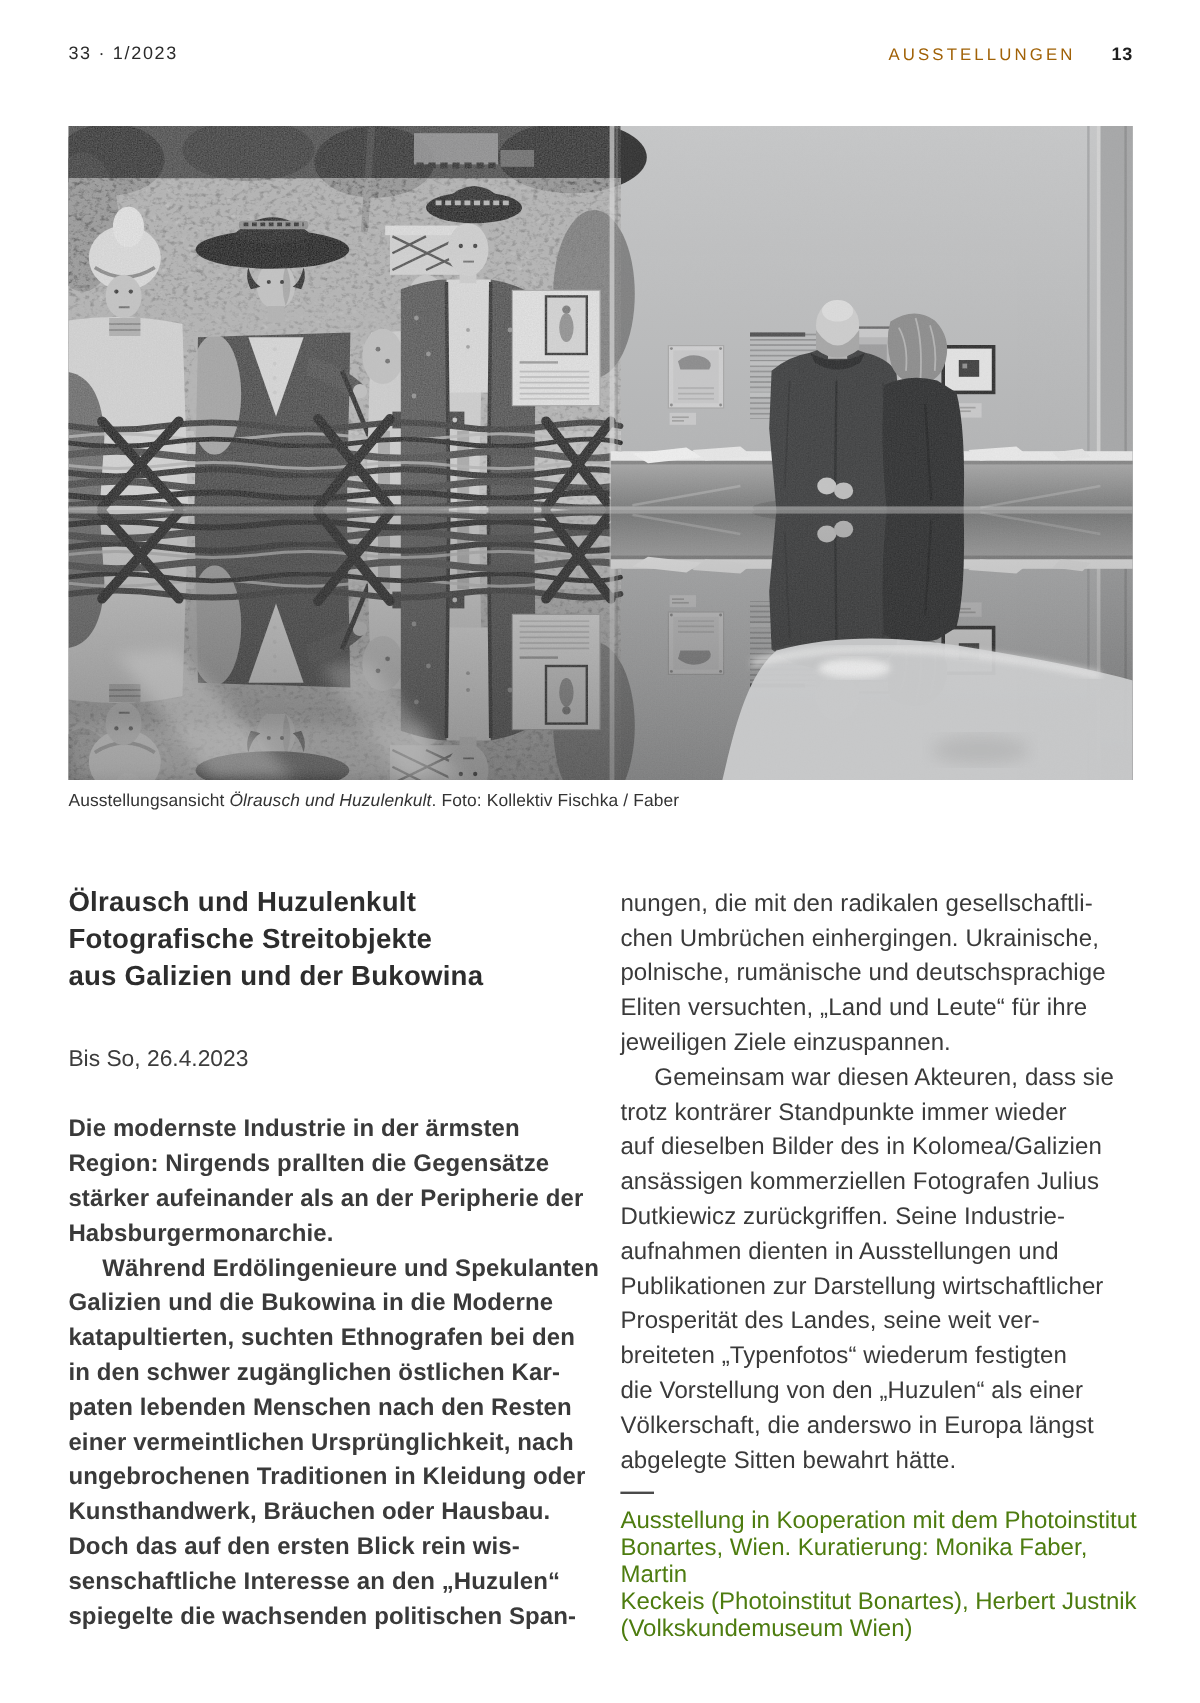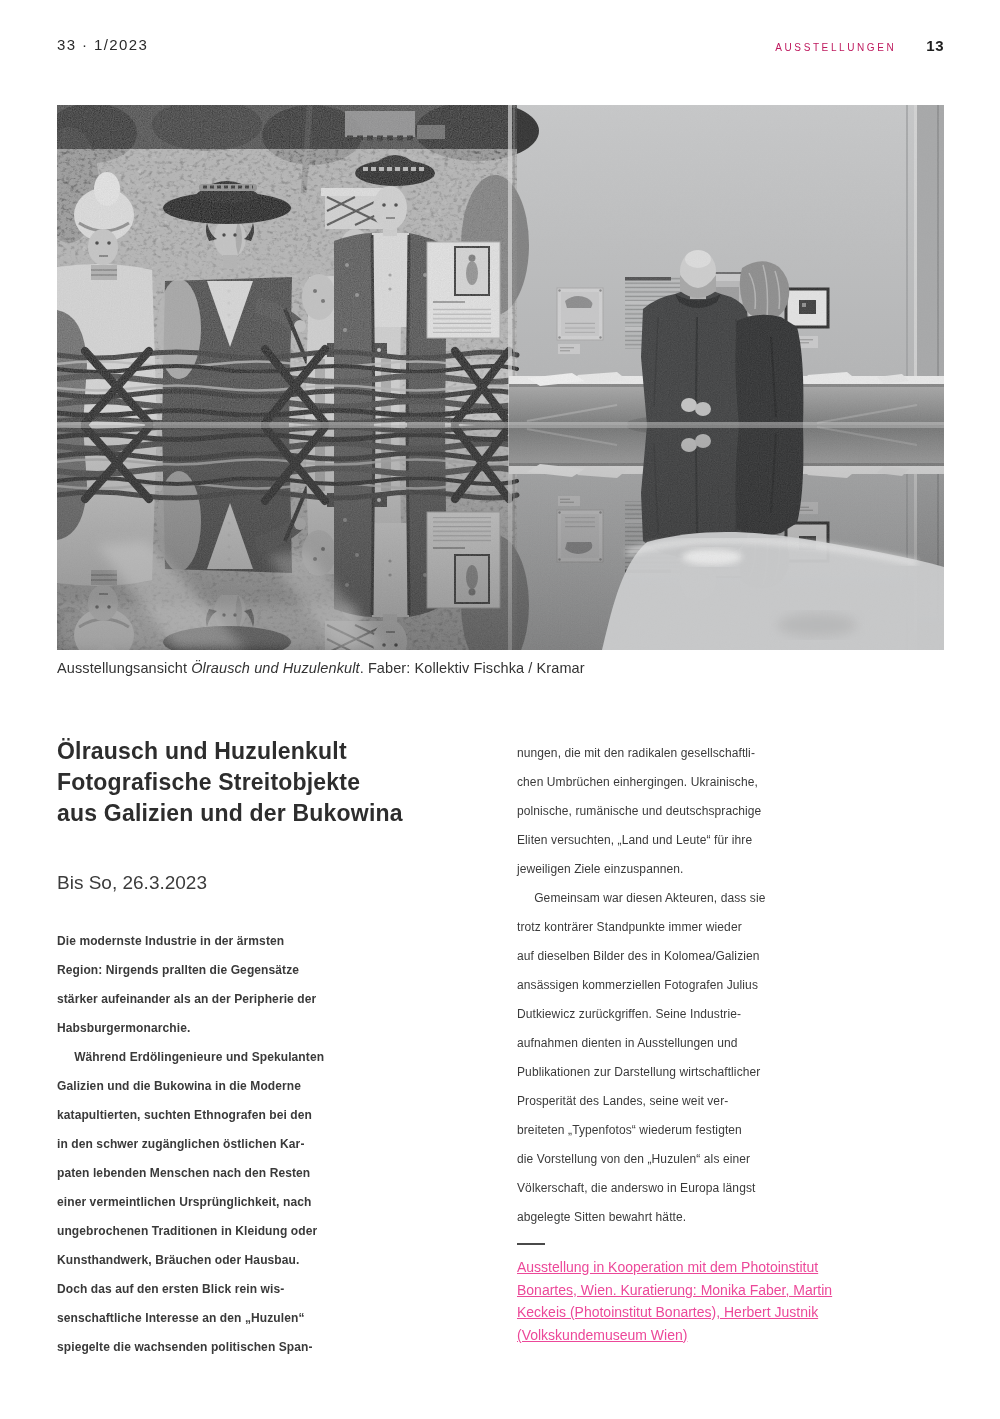--- a/index.html
+++ b/index.html
@@ -4,35 +4,35 @@
 <style>
   html,body{margin:0;padding:0;}
   body{
     width:1000px;height:1419px;position:relative;background:#ffffff;
     font-family:"Liberation Sans","DejaVu Sans",sans-serif;color:#3a3a3a;
     -webkit-font-smoothing:antialiased;
   }
   .abs{position:absolute;}
   .hdr-left{left:57px;top:36px;font-size:15px;letter-spacing:1.4px;color:#2b2b2b;}
   .hdr-right{right:56px;top:37px;display:flex;align-items:baseline;gap:30px;}
-  .hdr-section{font-size:10px;letter-spacing:2.6px;color:#be185d;}
+  .hdr-section{font-size:14px;letter-spacing:2.6px;color:#a16207;}
   .hdr-page{font-size:15px;font-weight:700;color:#1f1f1f;letter-spacing:.5px;}
   figure.photo{left:57px;top:105px;width:887px;height:545px;margin:0;overflow:hidden;background:#a9a9a9;}
   .sr-only{position:absolute;width:1px;height:1px;overflow:hidden;clip:rect(0 0 0 0);white-space:nowrap;}
   .caption{left:57px;top:660px;font-size:14.5px;color:#333;letter-spacing:.1px;}
   .caption .it{font-style:italic;}
   h1.title{left:57px;top:736px;margin:0;font-size:23px;line-height:31px;font-weight:700;
     color:#2d2d2d;white-space:pre-line;letter-spacing:.2px;width:460px;}
   .date{left:57px;top:872px;font-size:19px;color:#3c3c3c;}
-  .bodycol{font-size:12px;line-height:29px;white-space:pre-line;color:#3a3a3a;letter-spacing:.1px;}
+  .bodycol{font-size:20px;line-height:29px;white-space:pre-line;color:#3a3a3a;letter-spacing:.1px;}
   .col-left{left:57px;top:927px;width:460px;font-weight:bold;}
   .col-right{left:517px;top:739px;width:440px;}
   .divider{left:517px;top:1243px;width:28px;height:2px;background:#4a4a4a;}
-  .footnote{left:517px;top:1256px;width:432px;font-size:14px;line-height:22.5px;
-    white-space:pre-line;color:#ec4899;text-decoration:underline;}
+  .footnote{left:517px;top:1256px;width:432px;font-size:20px;line-height:22.5px;
+    white-space:pre-line;color:#4d7c0f;}
 </style>
 </head>
 <body>
 
 <div class="abs hdr-left">33 · 1/2023</div>
 <div class="abs hdr-right">
   <span class="hdr-section">AUSSTELLUNGEN</span>
   <span class="hdr-page">13</span>
 </div>
 
@@ -298,28 +298,28 @@
       <path d="M570,448 C640,428 740,432 860,458" stroke="#eeeeee" stroke-width="5" fill="none" opacity="0.8" filter="url(#fBlur3)"></path>
       <ellipse cx="655" cy="452" rx="30" ry="8" fill="#f2f2f2" opacity="0.8" filter="url(#fBlur3)"></ellipse>
       <ellipse cx="760" cy="520" rx="40" ry="12" fill="#9a9a9a" opacity="0.35" filter="url(#fBlur6)"></ellipse>
     </g>
 
     <rect x="0" y="0" width="887" height="545" filter="url(#fGrain)" opacity="0.13"></rect>
   </svg>
 </figure>
 
 <p class="abs caption" style="margin:0;">
-  <span>Ausstellungsansicht </span><span class="it">Ölrausch und Huzulenkult</span><span>. Faber: Kollektiv Fischka / Kramar</span>
+  <span>Ausstellungsansicht </span><span class="it">Ölrausch und Huzulenkult</span><span>. Foto: Kollektiv Fischka / Faber</span>
 </p>
 
 <h1 class="abs title">Ölrausch und Huzulenkult
 Fotografische Streitobjekte
 aus Galizien und der Bukowina</h1>
 
-<div class="abs date">Bis So, 26.3.2023</div>
+<div class="abs date">Bis So, 26.4.2023</div>
 
 <div class="abs bodycol col-left">Die modernste Industrie in der ärmsten
 Region: Nirgends prallten die Gegensätze
 stärker aufeinander als an der Peripherie der
 Habsburgermonarchie.
 &nbsp;&nbsp;&nbsp;&nbsp;&nbsp;Während Erdölingenieure und Spekulanten
 Galizien und die Bukowina in die Moderne
 katapultierten, suchten Ethnografen bei den
 in den schwer zugänglichen östlichen Kar-
 paten lebenden Menschen nach den Resten

